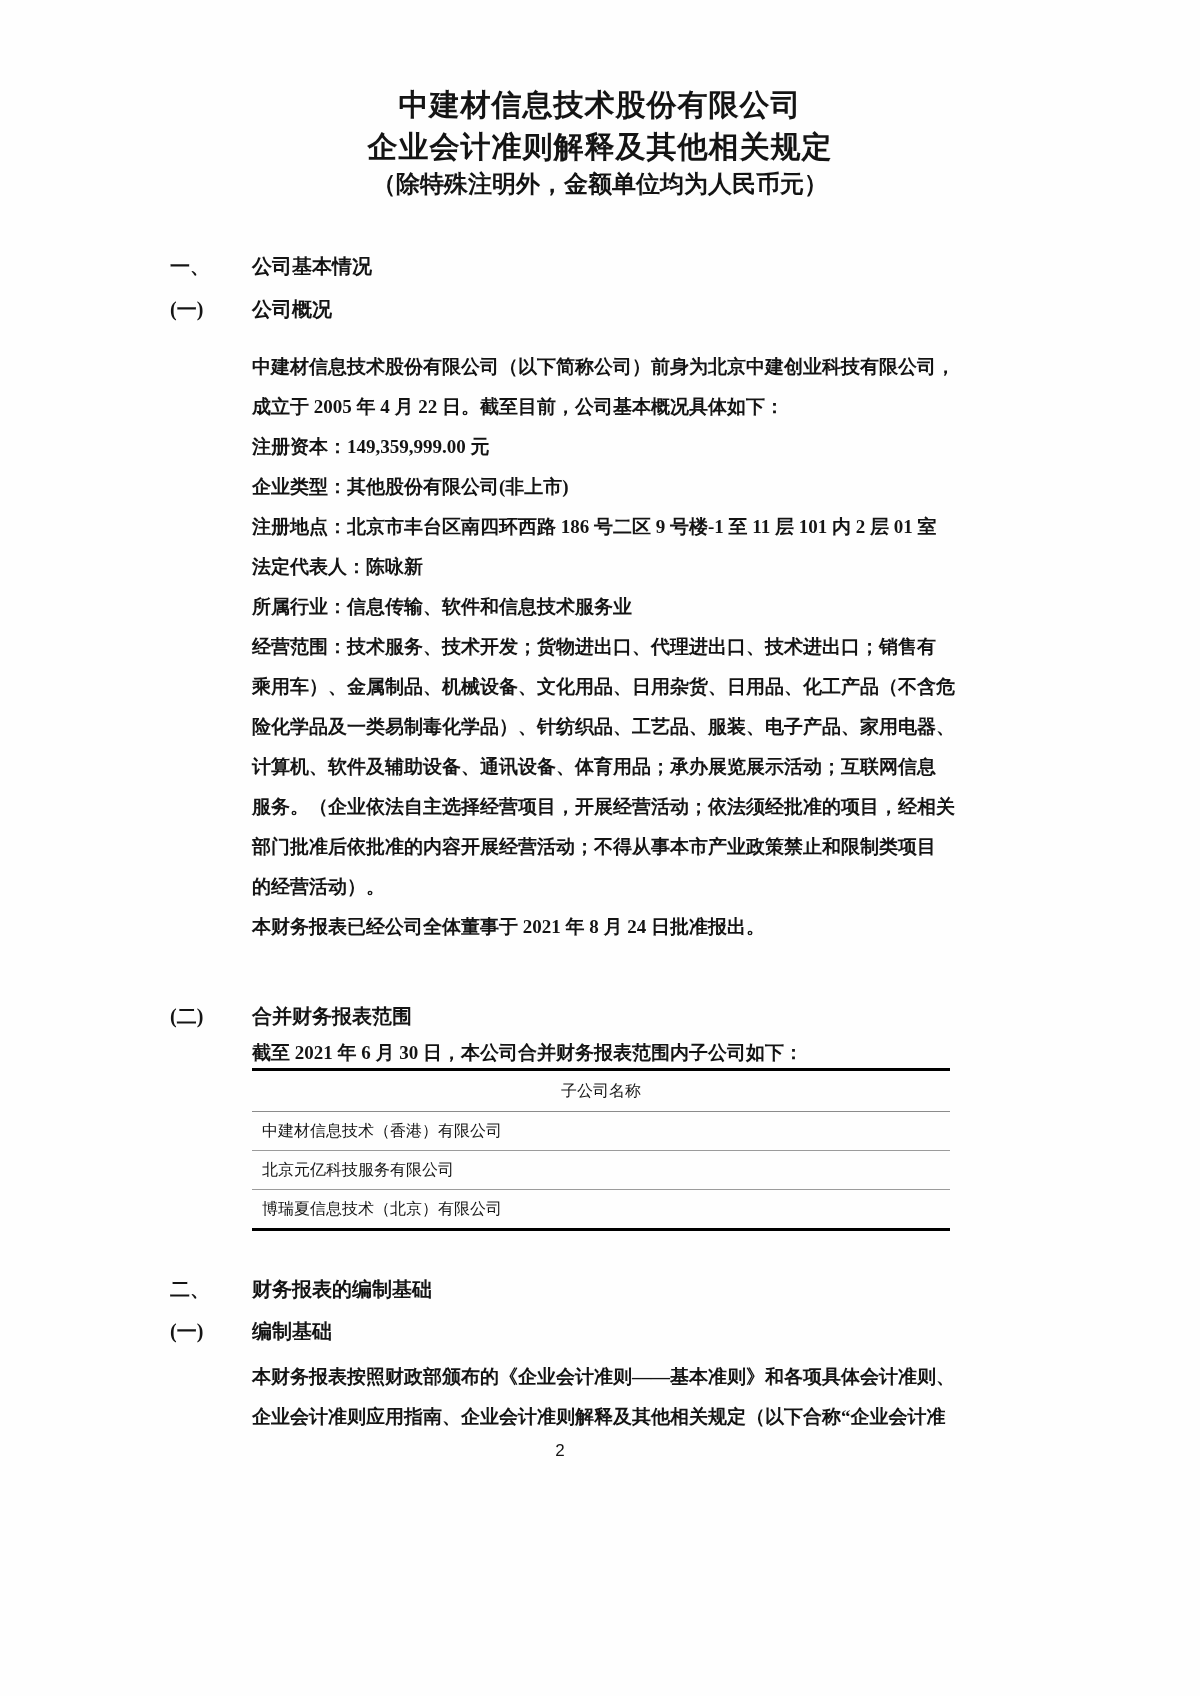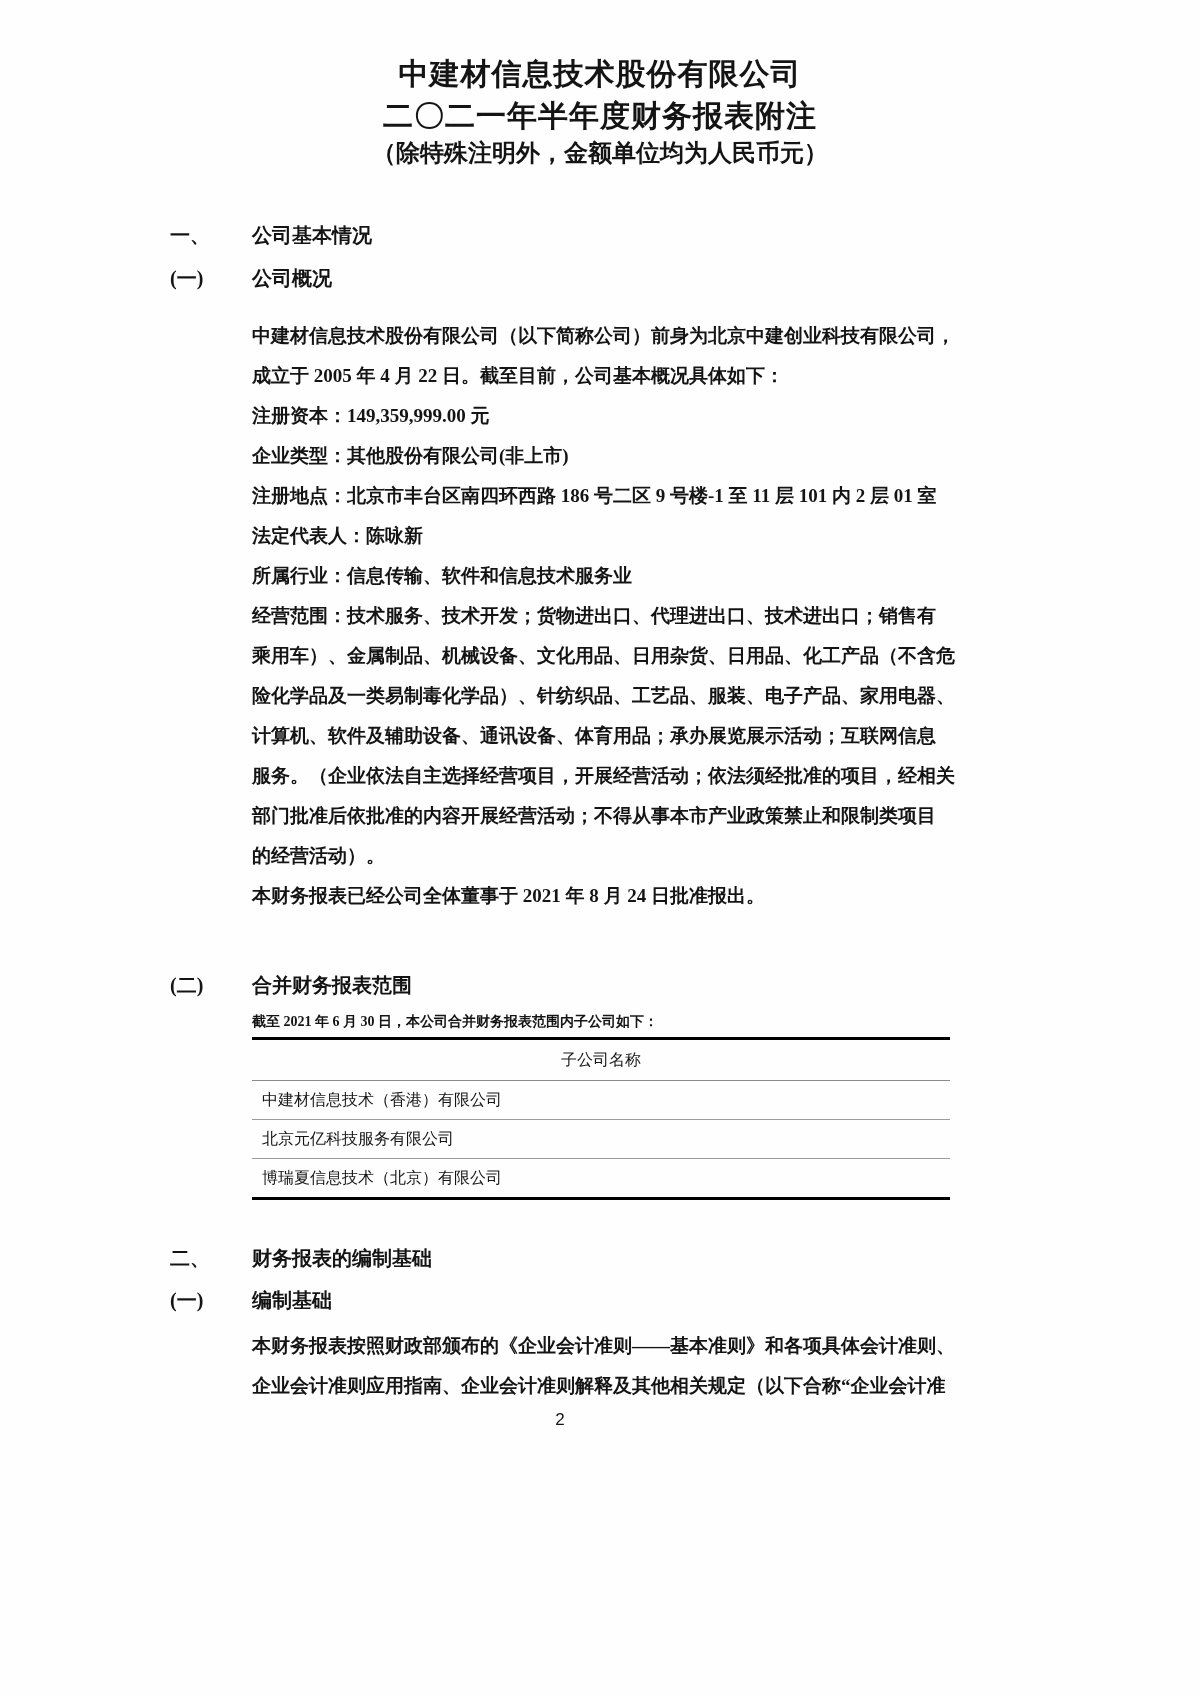--- a/index.html
+++ b/index.html
@@ -5,41 +5,41 @@
   html,body { margin:0; padding:0; background:#ffffff; }
   .page {
     position:relative;
     width:1200px; height:1696px;
     background:#fefefe;
     box-sizing:border-box;
     font-family:"Liberation Serif","DejaVu Serif",serif;
     color:#141414;
     overflow:hidden;
   }
-  .title-block { padding-top:53px; text-align:center; }
+  .title-block { padding-top:84px; text-align:center; }
   .title-main { font-size:30px; font-weight:bold; line-height:42px; letter-spacing:1px; }
   .title-note { font-size:24px; font-weight:bold; line-height:32px; }
 
   .content { padding-left:170px; padding-right:250px; }
   .row { display:flex; align-items:baseline; }
   .num { width:82px; flex:0 0 82px; }
   .heading { font-weight:bold; font-size:20px; line-height:28px; }
   .h-top-1 { margin-top:52px; }
   .h-top-2 { margin-top:15px; }
   .h-top-3 { margin-top:55px; }
   .h-top-4 { margin-top:44px; }
   .h-top-5 { margin-top:14px; }
 
   .body-text { font-size:19px; line-height:40px; }
   .para { margin-top:24px; }
   .para-2 { margin-top:12px; }
   .line { white-space:nowrap;font-weight:bold; }
   .indent { margin-left:82px; }
 
-  .table-intro { font-size:14px; line-height:30px; margin-top:8px; }
+  .table-intro { font-size:19px; line-height:30px; margin-top:8px; }
   .sub-table {
     margin-left:82px; margin-top:0;
     border-top:3px solid #000;
     border-bottom:3px solid #000;
     font-size:16px;
   }
   .table-header {
     text-align:center; line-height:40px;
     border-bottom:1px solid #8b8b8b;
   }
@@ -56,21 +56,21 @@
     font-family:"Liberation Sans","DejaVu Sans",sans-serif;
   }
 </style>
 </head>
 <body>
 
 <div class="page">
 
   <header class="title-block">
     <div class="title-main">中建材信息技术股份有限公司</div>
-    <div class="title-main">二〇二一年半年度财务报表附注</div>
+    <div class="title-main">企业会计准则解释及其他相关规定</div>
     <div class="title-note">（除特殊注明外，金额单位均为人民币元）</div>
   </header>
 
   <div class="content">
 
     <div class="row heading h-top-1">
       <span class="num">一、</span>
       <span>公司基本情况</span>
     </div>
 

